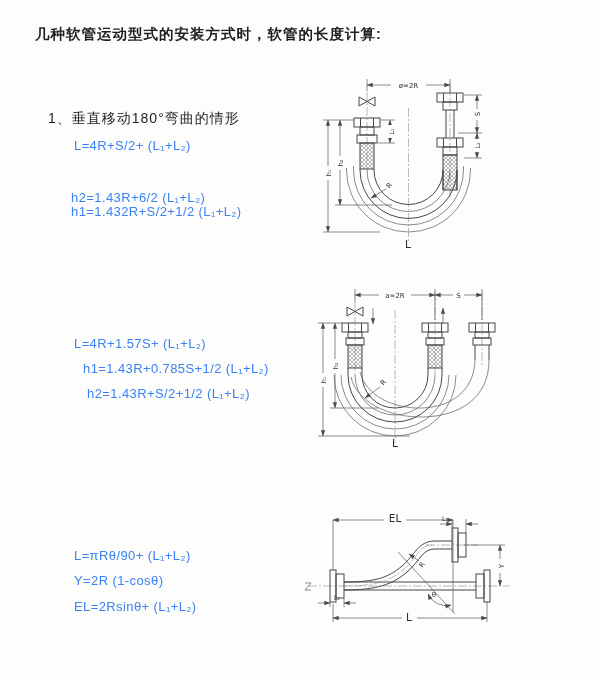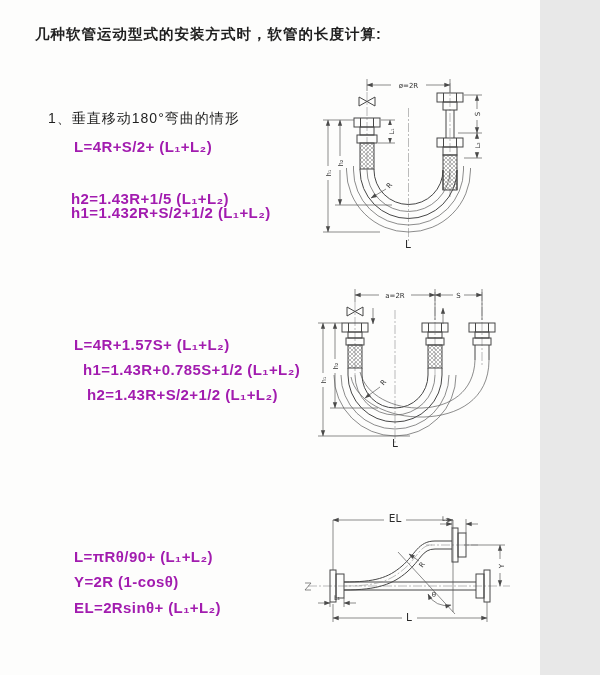--- a/index.html
+++ b/index.html
@@ -1,44 +1,44 @@
 <!DOCTYPE html>
 <html><head>
 <meta charset="utf-8">
 <style>
   html,body{margin:0;padding:0;background:#e8e8e8;}
   .page{
-    position:relative;width:540px;height:675px;background:#fdfdfc;
+    position:relative;width:600px;height:675px;background:#fdfdfc;
     font-family:"Liberation Sans","DejaVu Sans",sans-serif;color:#1f1f1f;overflow:hidden;
     box-sizing:border-box;
   }
   .title{position:absolute;left:35px;top:25px;font-size:14.5px;letter-spacing:1px;font-weight:bold;}
   .heading{position:absolute;font-size:14px;letter-spacing:1px;font-weight:normal;}
-  .formula{position:absolute;font-size:15px;letter-spacing:.4px;color:#a21caf;font-weight:bold;}
+  .formula{position:absolute;font-size:13px;letter-spacing:.4px;color:#3b82f6;}
   svg{position:absolute;}
   .obj{fill:none;stroke:#474747;stroke-width:1;}
   .thin{fill:none;stroke:#5a5a5a;stroke-width:.7;}
   .dim{fill:none;stroke:#5a5a5a;stroke-width:.7;}
   .cl{fill:none;stroke:#8f8f8f;stroke-width:.6;stroke-dasharray:9 2 2 2;}
   .lbl{fill:#333;font-size:7px;font-family:"DejaVu Sans",sans-serif;}
   .lblsm{fill:#333;font-size:6.5px;font-family:"DejaVu Sans",sans-serif;}
   .lblbig{fill:#2a2a2a;font-size:10.5px;font-family:"DejaVu Sans",sans-serif;}
   .lbg{fill:#fdfdfc;}
 </style>
 </head>
 <body>
 
 <div class="page">
 
   <div class="title">几种软管运动型式的安装方式时，软管的长度计算:</div>
 
   <div class="heading" style="left:48px;top:110px;">1、垂直移动180°弯曲的情形</div>
   <div class="formula" style="left:74px;top:138px;">L=4R+S/2+ (L₁+L₂)</div>
   <div class="formula" style="left:71px;top:164px;margin-top:40px;">h1=1.432R+S/2+1/2 (L₁+L₂)</div>
-  <div class="formula" style="left:71px;top:190px;">h2=1.43R+1/5 (L₁+L₂)</div>
+  <div class="formula" style="left:71px;top:190px;">h2=1.43R+6/2 (L₁+L₂)</div>
 
   <div class="formula" style="left:74px;top:336px;">L=4R+1.57S+ (L₁+L₂)</div>
   <div class="formula" style="left:83px;top:361px;">h1=1.43R+0.785S+1/2 (L₁+L₂)</div>
   <div class="formula" style="left:71px;top:386px;margin-left:16px;">h2=1.43R+S/2+1/2 (L₁+L₂)</div>
 
   <div class="formula" style="left:74px;top:548px;">L=πRθ/90+ (L₁+L₂)</div>
   <div class="formula" style="left:74px;top:573px;">Y=2R (1-cosθ)</div>
   <div class="formula" style="left:74px;top:599px;">EL=2Rsinθ+ (L₁+L₂)</div>
 
   <svg style="left:310px;top:70px;" width="290" height="190" viewBox="0 0 290 190">

